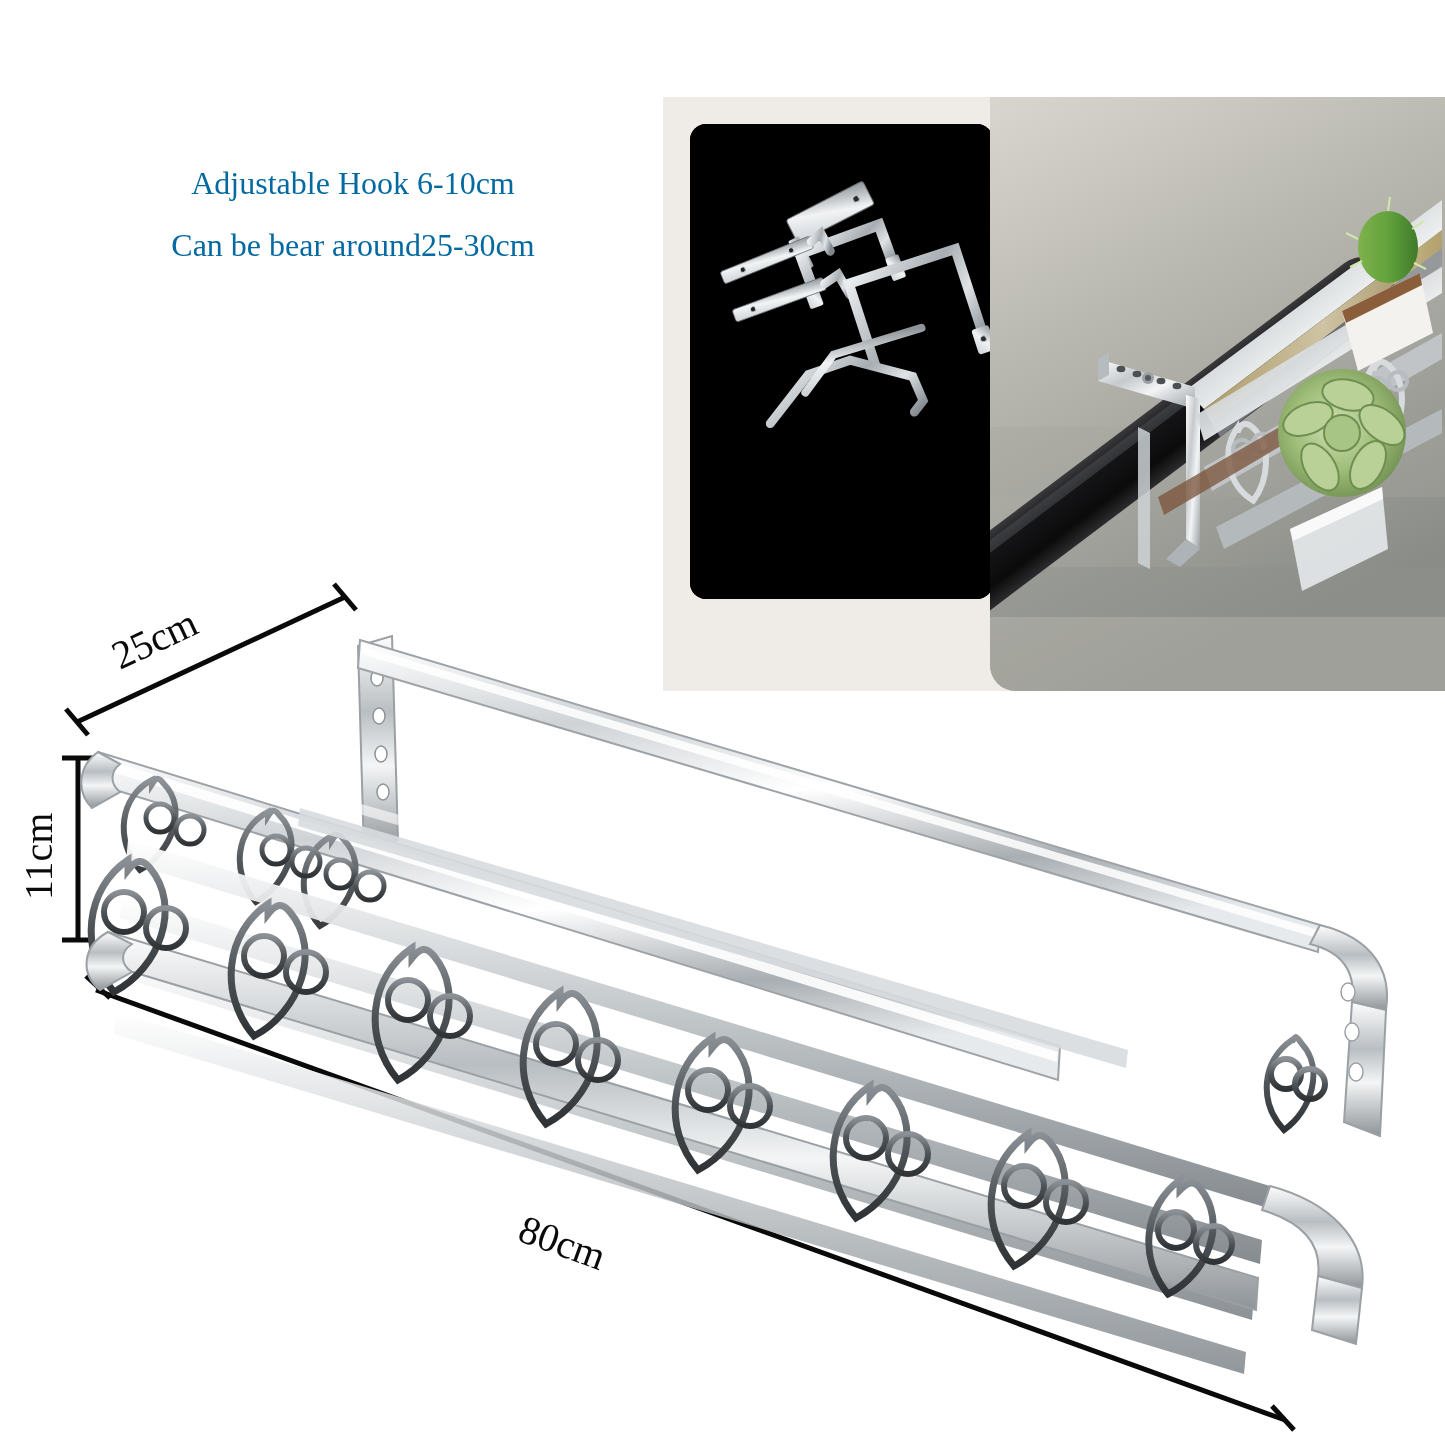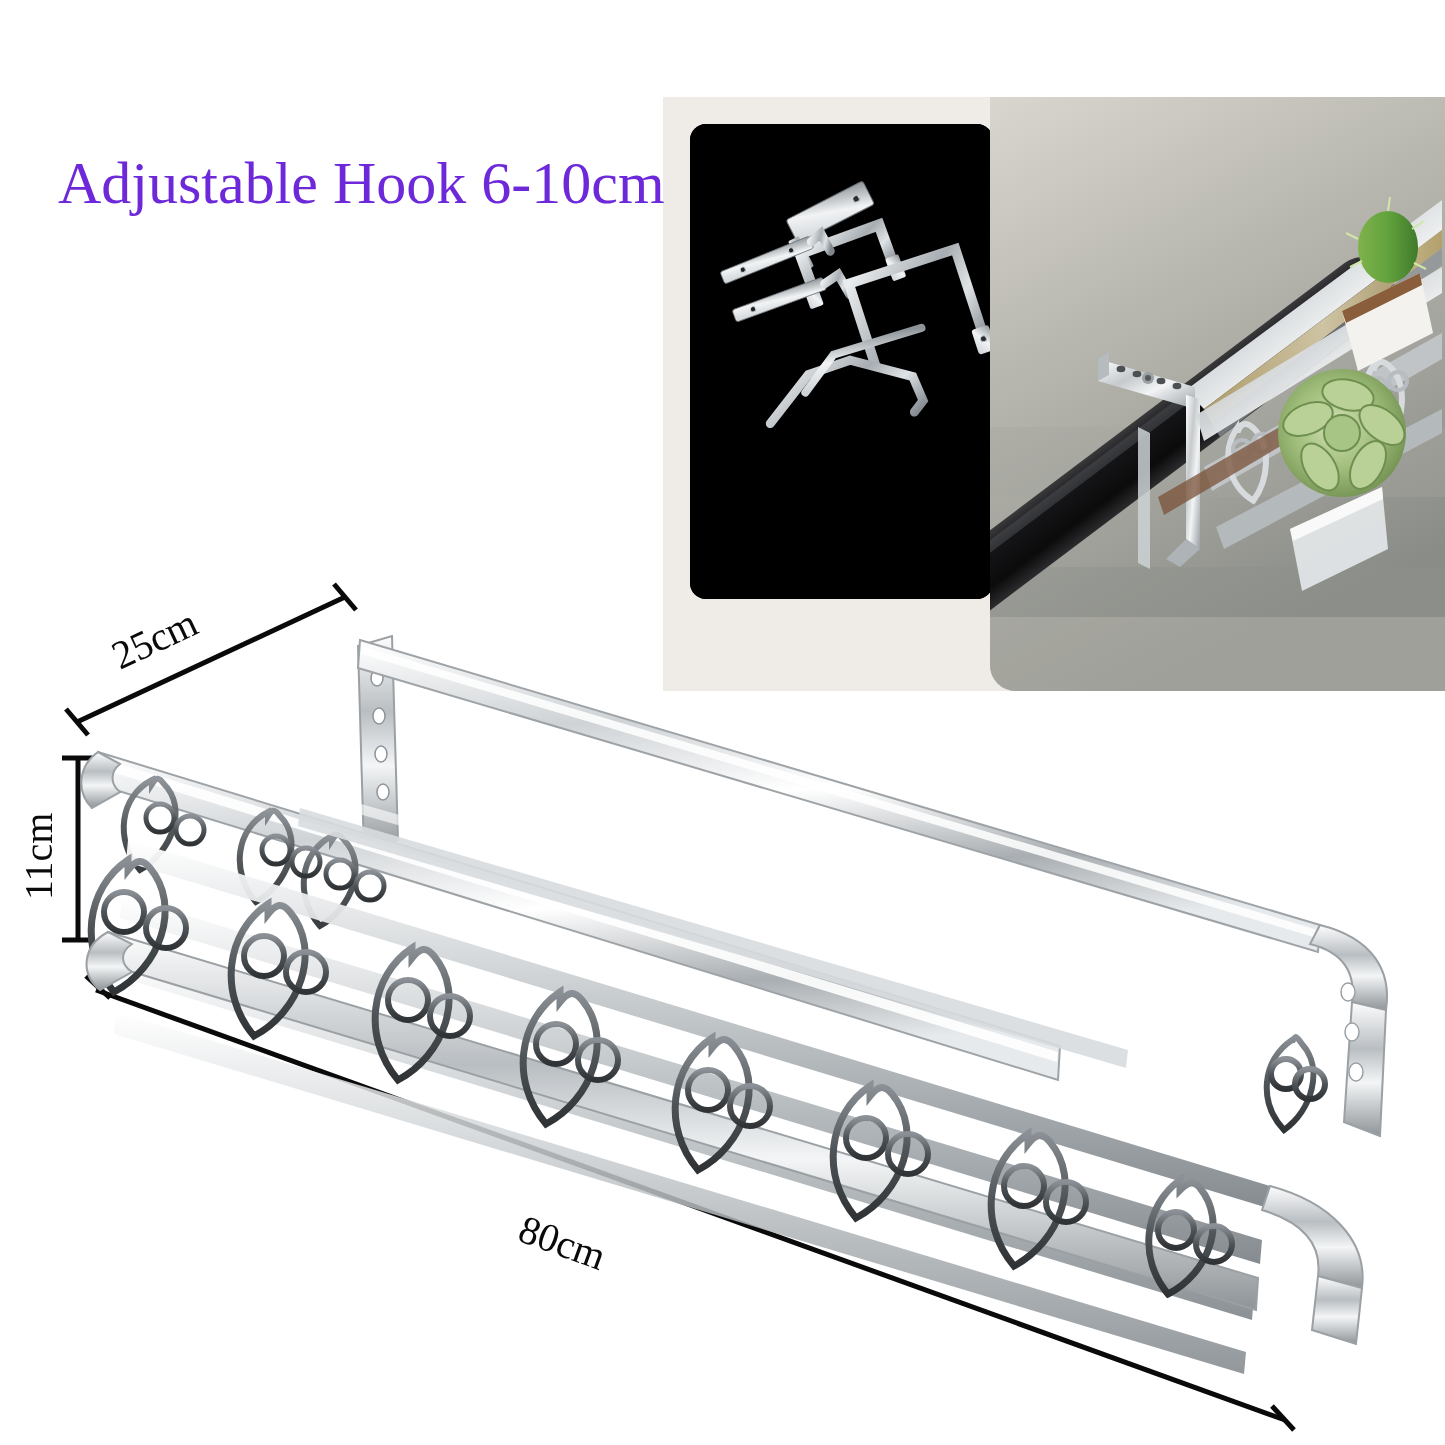--- a/index.html
+++ b/index.html
@@ -15,22 +15,22 @@
     font-size:54px;line-height:60px;color:#0a0a0a;
     letter-spacing:-0.5px;z-index:40;white-space:nowrap;
   }
 
   
   #spec{
     position:absolute;left:58px;top:152px;width:590px;
     text-align:center;z-index:40;
   }
   #spec .line{
-    font-family:"Liberation Serif",serif;font-size:60px;line-height:62px;
-    color:#6d28d9;white-space:nowrap;
+    font-family:"Liberation Serif",serif;font-size:32px;line-height:62px;
+    color:#0369a1;white-space:nowrap;
   }
 
   
   #photos{position:absolute;left:663px;top:97px;width:782px;height:594px;z-index:10;}
   .beigebg{position:absolute;left:0;top:0;width:340px;height:594px;background:#EFEBE7;}
   .beigebg2{position:absolute;left:330px;top:0;width:60px;height:594px;background:#EFEBE7;}
 
   
   #hookcard{position:absolute;left:27px;top:27px;width:303px;height:475px;
             background:#000;border-radius:16px;overflow:hidden;}
@@ -46,20 +46,21 @@
   .dimtxt{font-family:"Liberation Serif",serif;font-size:40px;fill:#0a0a0a;}
 </style>
 </head>
 <body>
 
 <div class="stage">
 
 
   <div id="spec">
     <div class="line">Adjustable Hook 6-10cm</div>
+    <div class="line">Can be bear around25-30cm</div>
   </div>
 
   <div id="photos">
     <div class="beigebg"></div>
     <div class="beigebg2"></div>
 
     <div id="hookcard">
       <svg width="303" height="475" viewBox="0 0 303 475">
         <defs>
           <linearGradient id="steelA" x1="0" y1="0" x2="1" y2="1">

